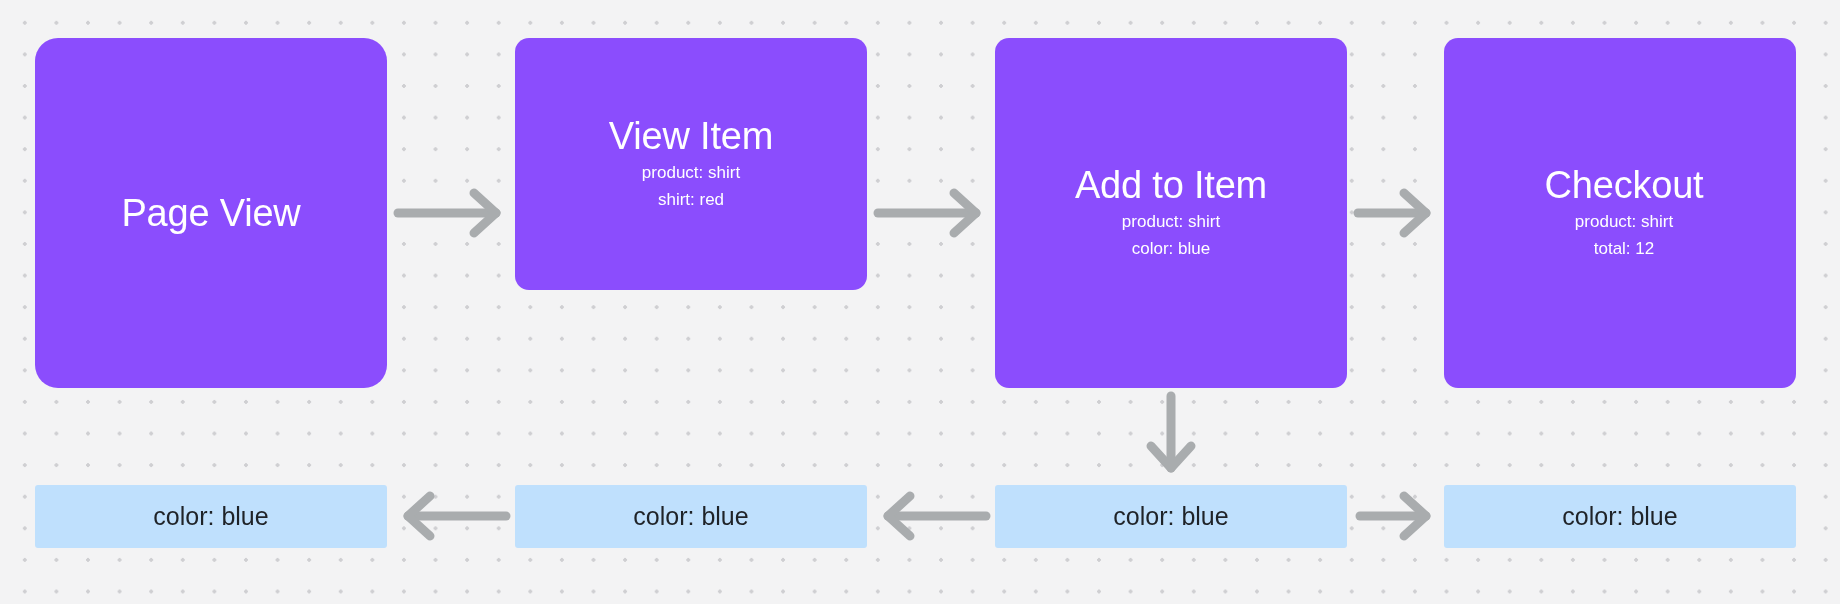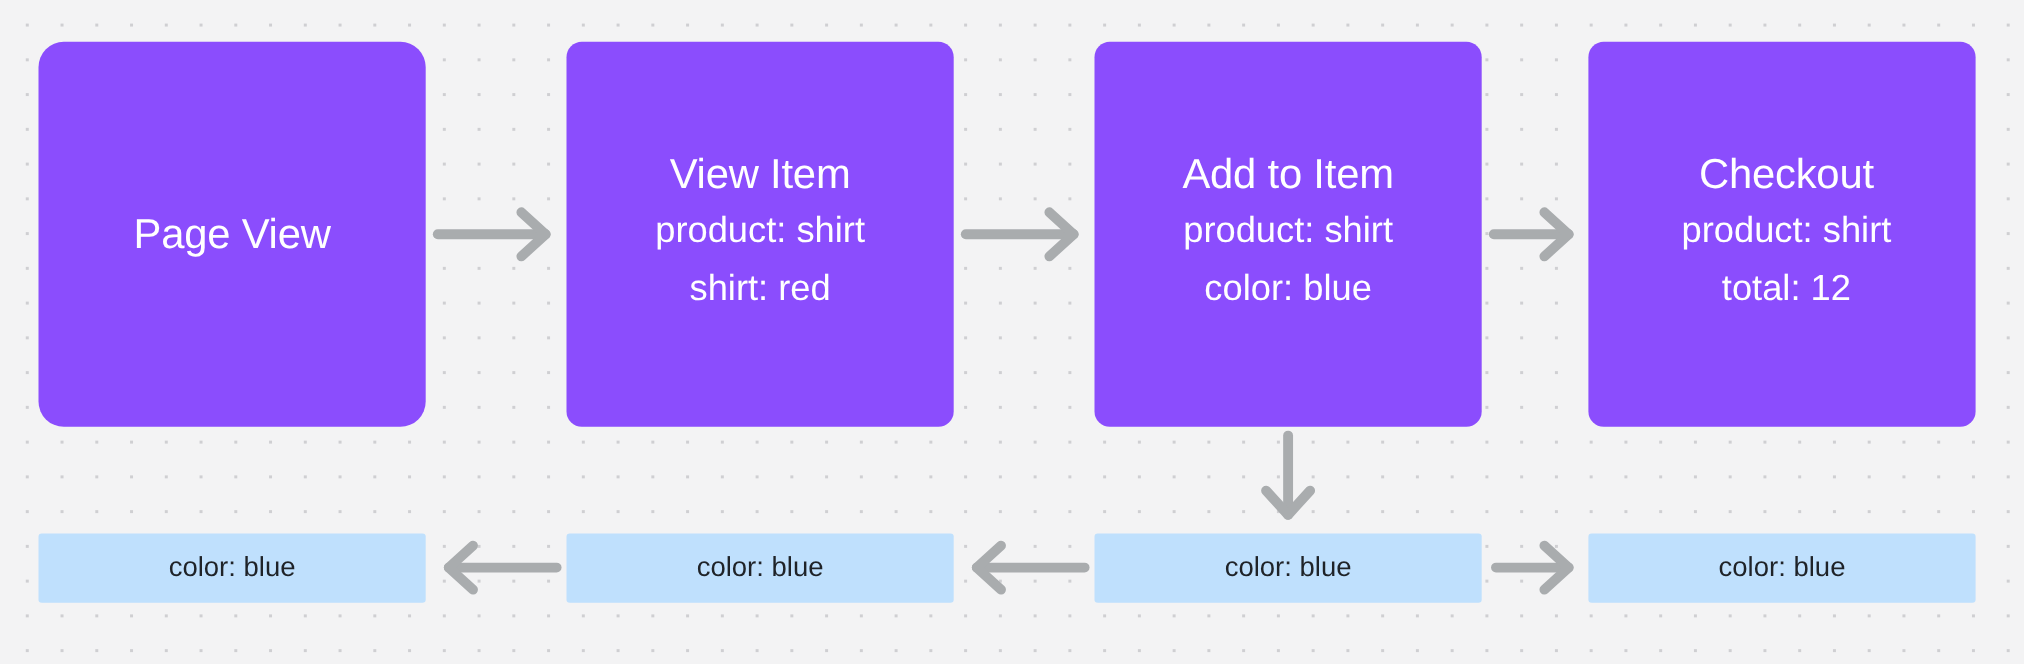--- a/index.html
+++ b/index.html
@@ -45,21 +45,21 @@
     font-weight: 400;
     letter-spacing: -0.2px;
     white-space: nowrap;
   }
   .event-props {
     display: flex;
     flex-direction: column;
     align-items: center;
   }
   .event-prop {
-    font-size: 33px;
+    font-size: 17px;
     line-height: 1.62;
     font-weight: 400;
     white-space: nowrap;
   }
 
   
   .prop-node {
     position: absolute;
     box-sizing: border-box;
     background: #bfe0fd;
@@ -87,21 +87,21 @@
 </head>
 <body>
 
 <div id="canvas">
 
   <div class="event-node" style="left:35px; top:38px; width:352px; height:350px;border-radius:23px;">
     <div class="event-title">Page View</div>
     <div class="event-props"></div>
   </div>
 
-  <div class="event-node" style="left:515px; top:38px; width:352px; height:350px;">
+  <div class="event-node" style="left:515px; top:38px; width:352px; height:252px;">
     <div class="event-title">View Item</div>
     <div class="event-props">
       <div class="event-prop">product: shirt</div>
       <div class="event-prop">shirt: red</div>
     </div>
   </div>
 
   <div class="event-node" style="left:995px; top:38px; width:352px; height:350px;">
     <div class="event-title">Add to Item</div>
     <div class="event-props">

